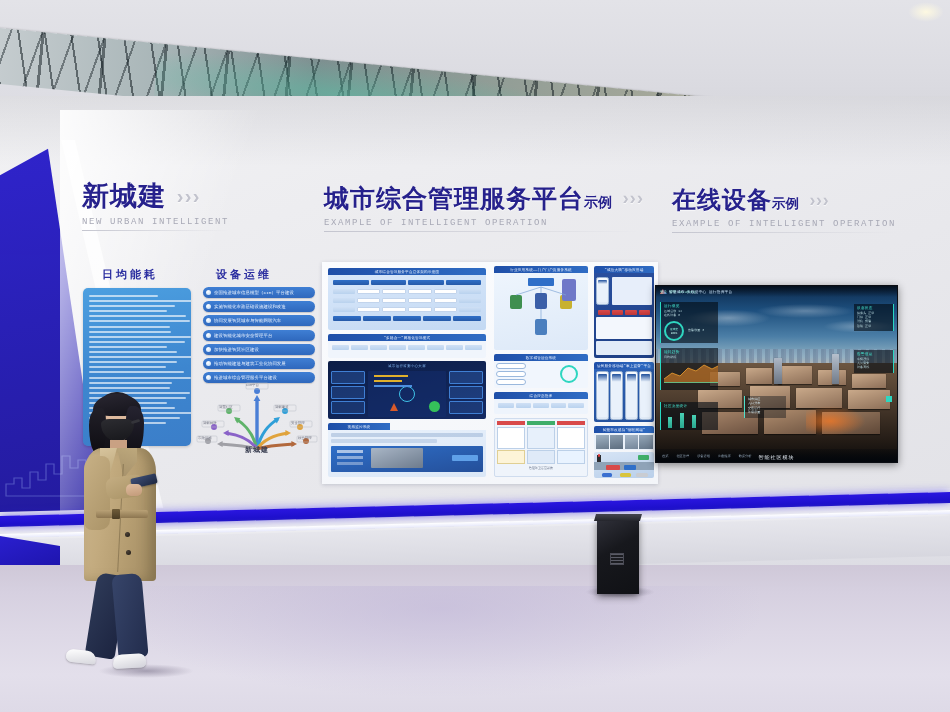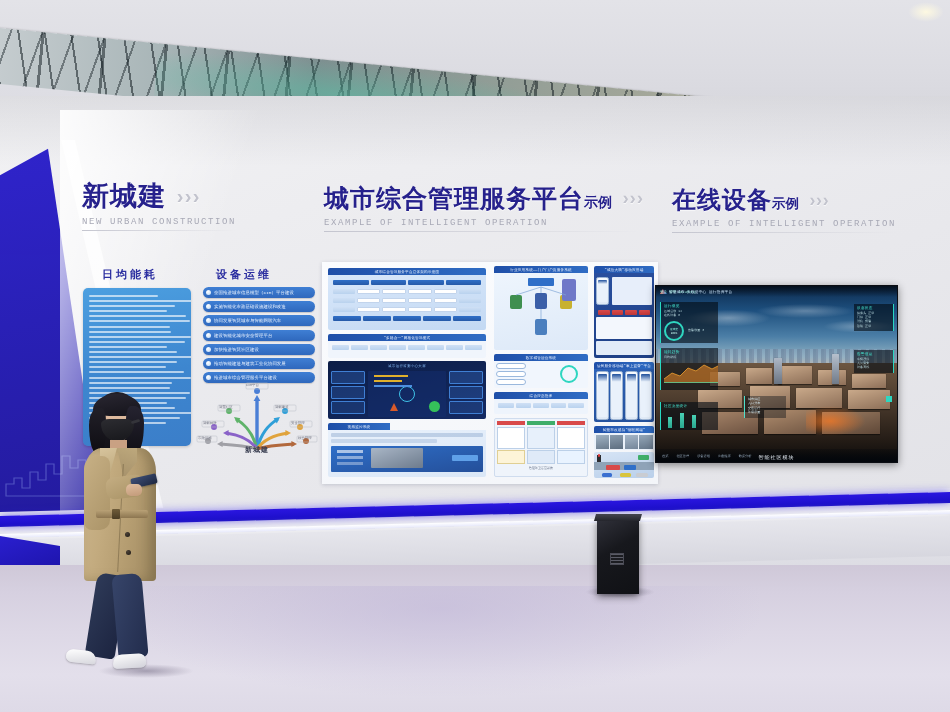--- a/index.html
+++ b/index.html
@@ -422,21 +422,21 @@
       <path d="M2 62 L2 50 L10 50 L10 44 L18 44 L18 54 L26 54 L26 38 L34 38 L34 46 L42 46 L42 30
                L50 30 L50 40 L58 40 L58 22 L66 22 L66 34 L74 34 L74 26 L82 26 L82 42 L92 42 L92 32
                L102 32 L102 48 L112 48 L112 62 Z" fill="none" stroke="#a9c2ff" stroke-width="1.2"></path>
     </svg>
   </div>
   <div class="wedge-edge"></div>
   <div class="wall-diag-light"></div>
 
   <div class="head" id="head1">
     <div class="cn"><span>新城建</span><span class="chev">›››</span></div>
-    <div class="en">NEW URBAN CONSTRUCTION</div>
+    <div class="en">NEW URBAN INTELLIGENT</div>
     <div class="rule"></div>
   </div>
 
   <div class="head" id="head2">
     <div class="cn"><span>城市综合管理服务平台</span><span class="small">示例</span><span class="chev">›››</span></div>
     <div class="en">EXAMPLE OF INTELLIGENT OPERATION</div>
     <div class="rule"></div>
   </div>
 
   <div class="head" id="head3">

